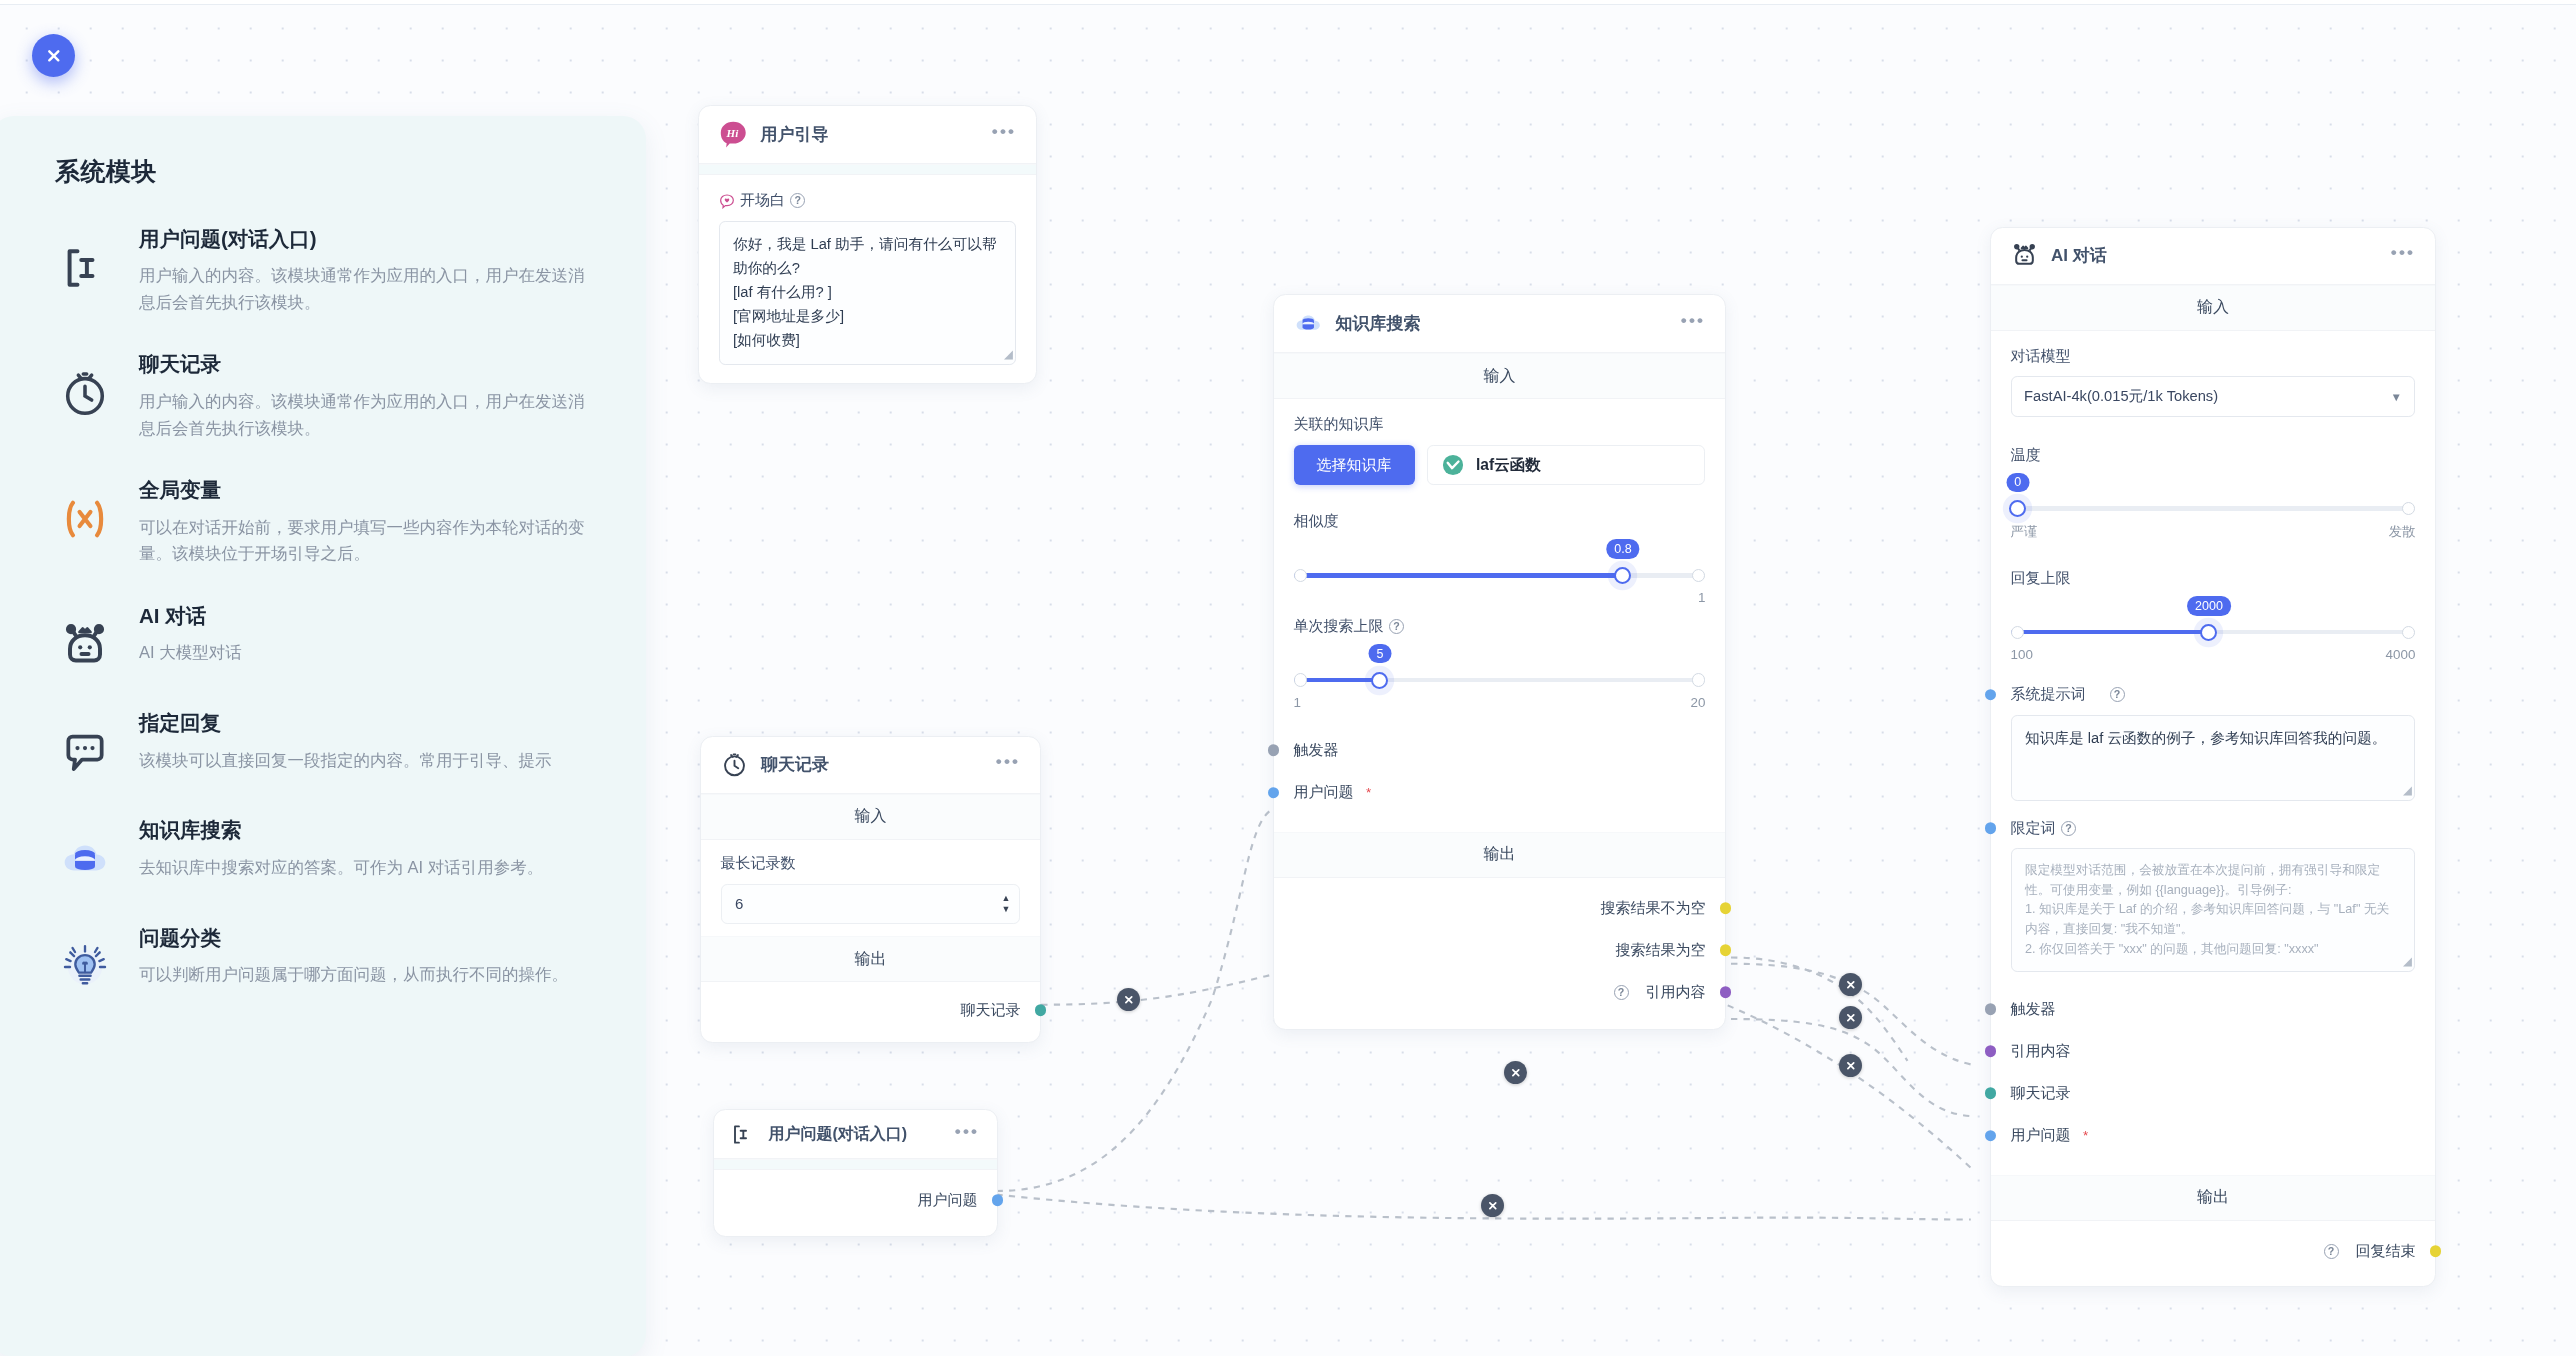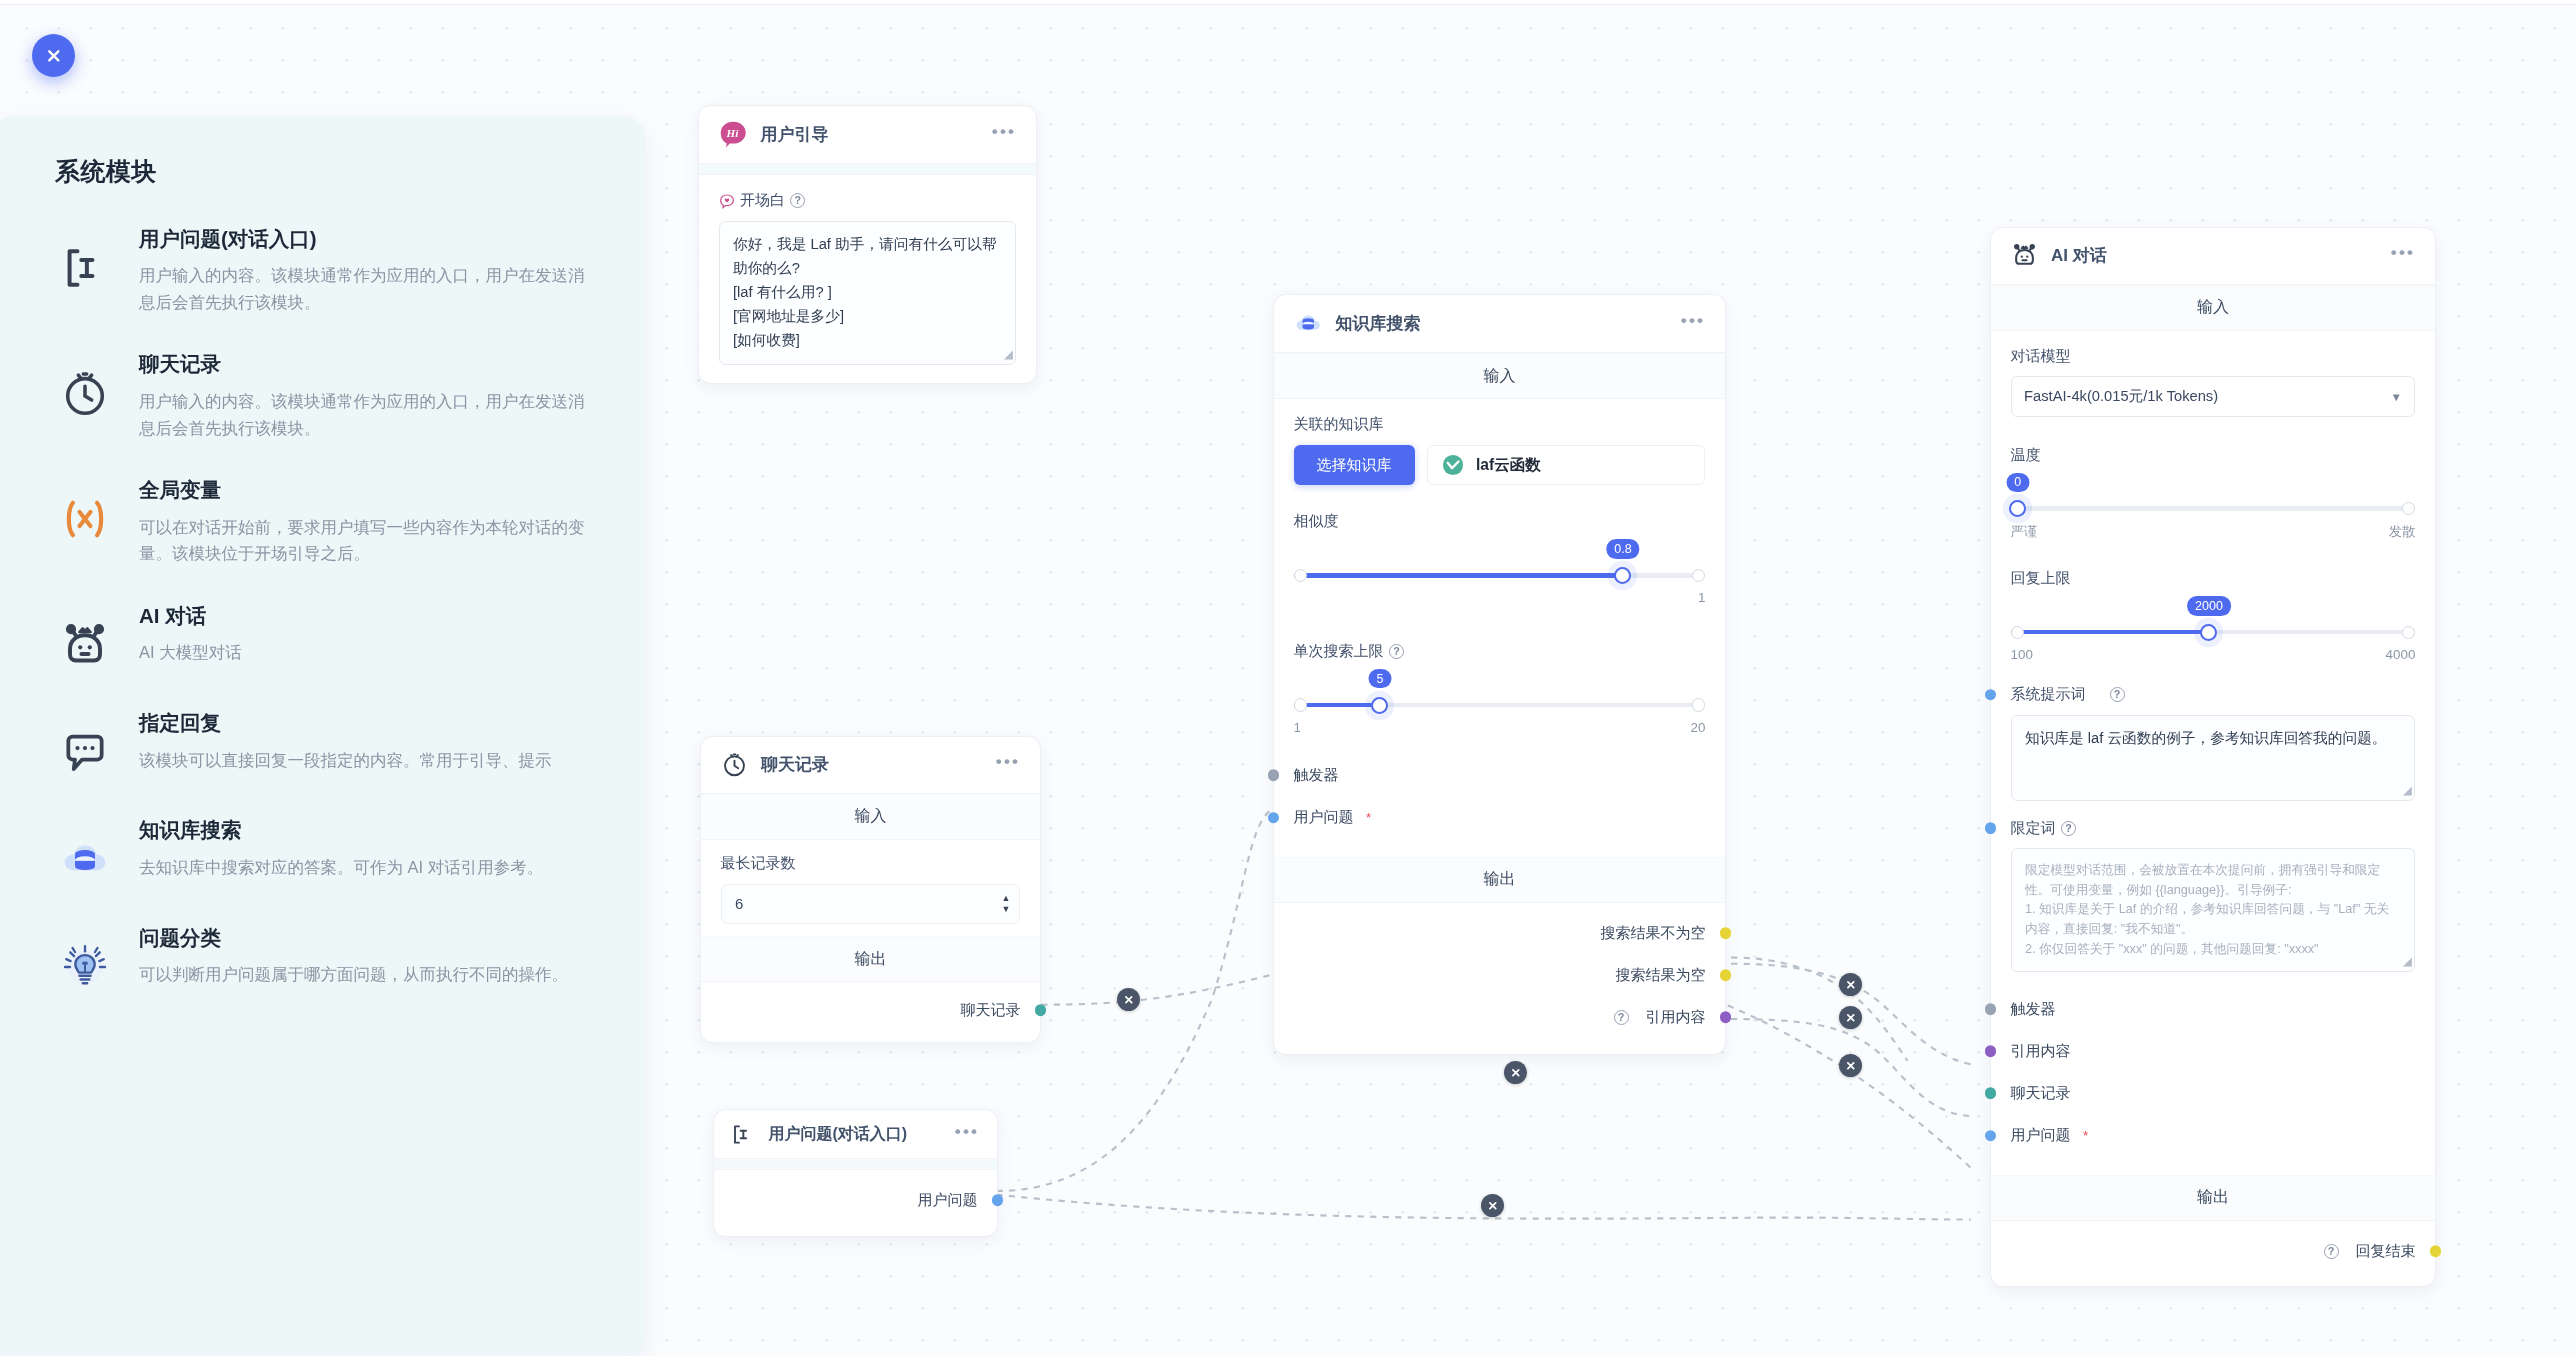--- a/index.html
+++ b/index.html
@@ -339,21 +339,21 @@
         <div class="sfill" style="width:80%;"></div>
         <div class="sdot-end" style="left:0;"></div>
         <div class="sdot-end" style="right:0;"></div>
         <div class="sknob" style="left:calc(80% - 9px);"></div>
         <div class="sbubble" style="left:80%;">0.8</div>
       </div>
       <div class="srange right">
         <span>1</span>
       </div>
 
-      <div class="fld-label" style="margin-top:37px;text-align:center;">
+      <div class="fld-label" style="margin-top:12px;text-align:center;">
         <span>单次搜索上限</span>
         <span class="helpq">?</span>
       </div>
       <div class="slider-wrap">
         <div class="srail"></div>
         <div class="sfill" style="width:21%;"></div>
         <div class="sdot-end" style="left:0;"></div>
         <div class="sdot-end" style="right:0;"></div>
         <div class="sknob" style="left:calc(21% - 9px);"></div>
         <div class="sbubble" style="left:21%;">5</div>

